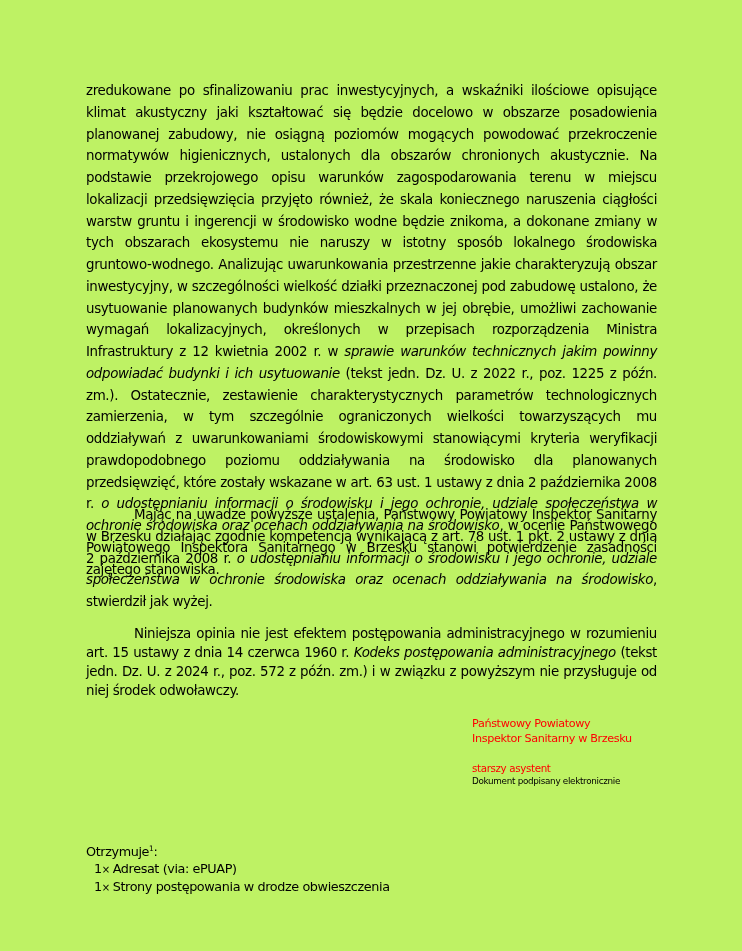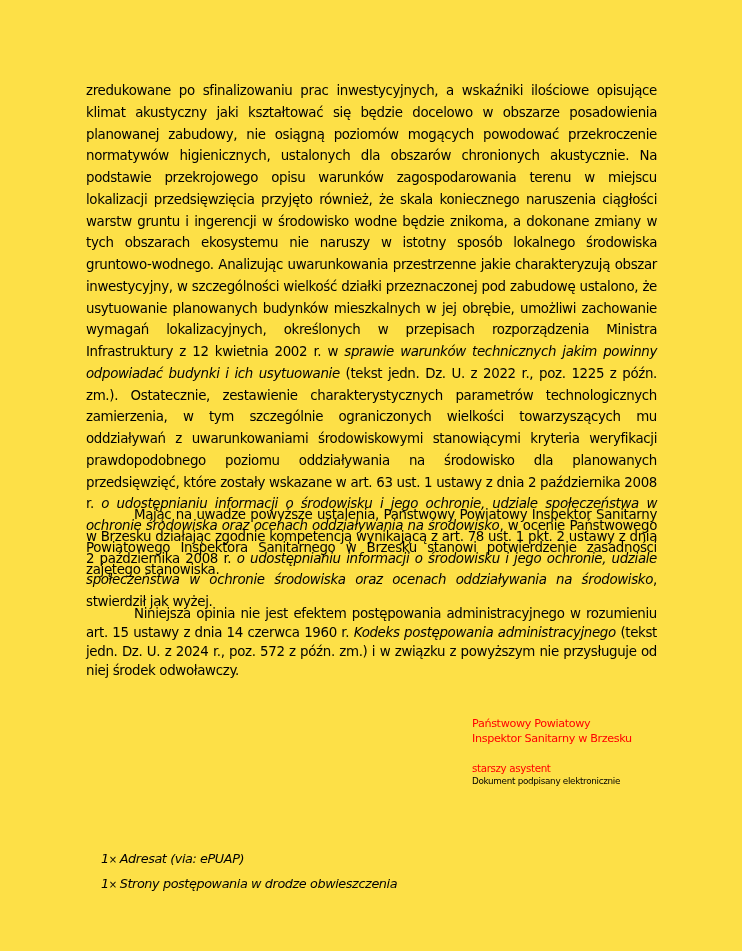--- a/index.html
+++ b/index.html
@@ -12,34 +12,34 @@
       height: 951px;
       position: relative;
       overflow: hidden;
       font-family: "DejaVu Sans", sans-serif;
       color: #000000;
     }
     .page {
       position: absolute;
       left: 0; top: 0;
       width: 742px; height: 951px;
-      background: #fde047;
+      background: #bef264;
     }
     .body-text {
       position: absolute;
       left: 86px;
       width: 571px;
       font-size: 13.4px;
       letter-spacing: -0.35px;
       word-spacing: 0px;
       text-align: justify;
     }
     .p1 { top: 80px; line-height: 21.75px; }
     .p2 { top: 504px; line-height: 21.75px; text-indent: 48px; }
-    .p3 { top: 604px; line-height: 19px; text-indent: 48px; }
+    .p3 { top: 624px; line-height: 19px; text-indent: 48px; }
     .body-text p { margin: 0; }
     .body-text em { font-style: italic; }
 
     .signature {
       position: absolute;
       left: 472px;
       width: 200px;
       top: 716px;
       text-align: left;
       color: #ff0000;
@@ -55,21 +55,21 @@
     .recipients {
       position: absolute;
       left: 86px;
       top: 843px;
       font-size: 12.8px;
       line-height: 17px;
       letter-spacing: -0.4px;
     }
     .recipients .title sup { font-size: 7.5px; vertical-align: 5px; line-height: 0; }
     .recipients ul { list-style: none; margin: 0; padding: 0 0 0 8px; }
-    .recipients li { margin: 7px; padding: 0; white-space: nowrap; font-style: italic; }
+    .recipients li { margin: 0; padding: 0; white-space: nowrap; }
     .recipients .qty-x { font-size: 10px; margin-right: 3px; }
     .recipients u { text-decoration: underline; }
   </style>
 </head>
 <body>
 
 <div class="page">
 
   <div class="body-text p1">
     <p><span>zredukowane po sfinalizowaniu prac inwestycyjnych, a wskaźniki ilościowe opisujące klimat akustyczny jaki kształtować się będzie docelowo w obszarze posadowienia planowanej zabudowy, nie osiągną poziomów mogących powodować przekroczenie normatywów higienicznych, ustalonych dla obszarów chronionych akustycznie. Na podstawie przekrojowego opisu warunków zagospodarowania terenu w miejscu lokalizacji przedsięwzięcia przyjęto również, że skala koniecznego naruszenia ciągłości warstw gruntu i ingerencji w środowisko wodne będzie znikoma, a dokonane zmiany w tych obszarach ekosystemu nie naruszy w istotny sposób lokalnego środowiska gruntowo-wodnego. Analizując uwarunkowania przestrzenne jakie charakteryzują obszar inwestycyjny, w szczególności wielkość działki przeznaczonej pod zabudowę ustalono, że usytuowanie planowanych budynków mieszkalnych w jej obrębie, umożliwi zachowanie wymagań lokalizacyjnych, określonych w przepisach rozporządzenia Ministra Infrastruktury z 12 kwietnia 2002 r. w </span><em>sprawie warunków technicznych jakim powinny odpowiadać budynki i ich usytuowanie</em><span> (tekst jedn. Dz. U. z 2022 r., poz. 1225 z późn. zm.). Ostatecznie, zestawienie charakterystycznych parametrów technologicznych zamierzenia, w tym szczególnie ograniczonych wielkości towarzyszących mu oddziaływań z uwarunkowaniami środowiskowymi stanowiącymi kryteria weryfikacji prawdopodobnego poziomu oddziaływania na środowisko dla planowanych przedsięwzięć, które zostały wskazane w art. 63 ust. 1 ustawy z dnia 2 października 2008 r. </span><em>o udostępnianiu informacji o środowisku i jego ochronie, udziale społeczeństwa w ochronie środowiska oraz ocenach oddziaływania na środowisko</em><span>, w ocenie Państwowego Powiatowego Inspektora Sanitarnego w Brzesku stanowi potwierdzenie zasadności zajętego stanowiska.</span></p>
@@ -85,19 +85,20 @@
 
   <div class="signature">
     <span class="sig-line">Państwowy Powiatowy</span>
     <span class="sig-line">Inspektor Sanitarny w Brzesku</span>
     <div class="sig-gap"></div>
     <span class="sig-line sig-role">starszy asystent</span>
     <span class="sig-line sig-note">Dokument podpisany elektronicznie</span>
   </div>
 
   <div class="recipients">
+    <div class="title"><span>Otrzymuje</span><sup>1</sup><span>:</span></div>
     <ul>
       <li><span>1</span><span class="qty-x">×</span><span>Adresat  (via: ePUAP)</span><u></u></li>
       <li><span>1</span><span class="qty-x">×</span><span>Strony postępowania w drodze obwieszczenia</span><u></u></li>
     </ul>
   </div>
 
 </div>
 
 </body></html>

